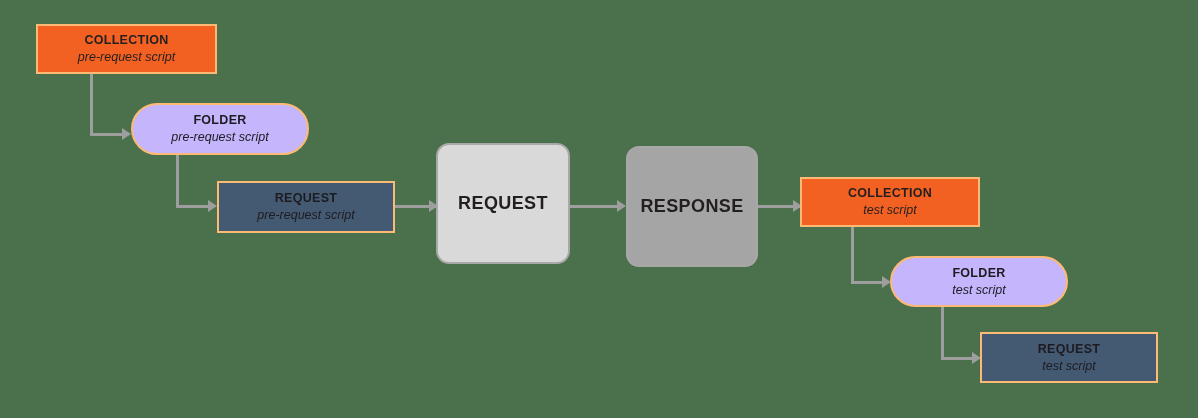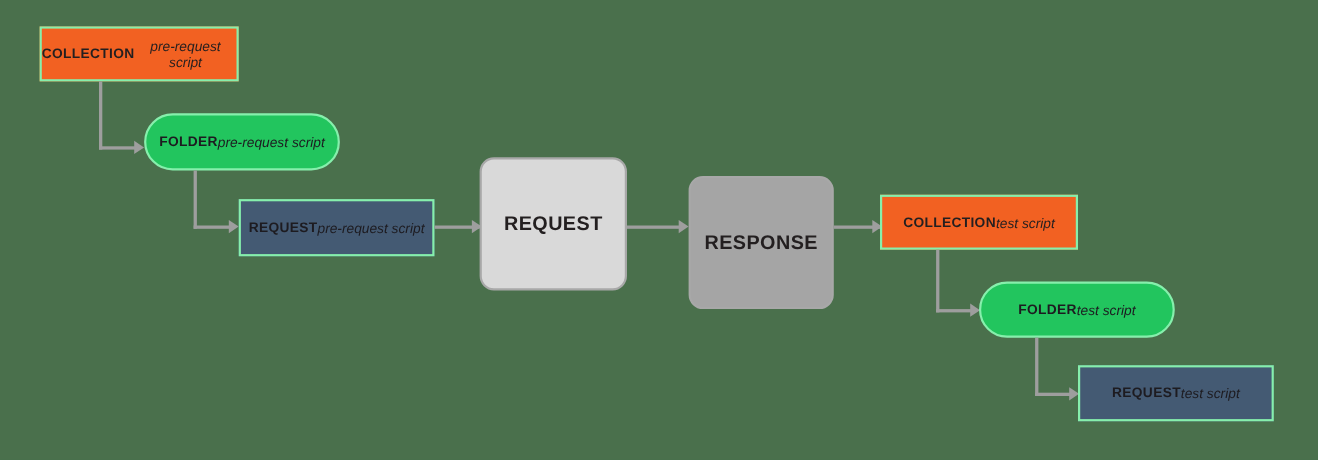--- a/index.html
+++ b/index.html
@@ -16,44 +16,44 @@
   #canvas {
     position: relative;
     width: 1198px;
     height: 418px;
   }
 
   
   .node {
     position: absolute;
     box-sizing: border-box;
-    border: 2px solid #86efac;
+    border: 2px solid #fdba74;
     display: flex;
-    flex-direction: row;
+    flex-direction: column;
     align-items: center;
     justify-content: center;
     text-align: center;
     line-height: 1.18;
     color: #231f20;
   }
   .node .title {
     font-weight: bold;
     font-size: 12.5px;
     letter-spacing: 0.3px;
   }
   .node .subtitle {
     font-style: italic;
     font-weight: normal;
     font-size: 12.5px;
     margin-top: 2px;
   }
 
   
   .collection { background: #f26122; }
-  .folder     { background: #22c55e; border-radius: 26px; }
+  .folder     { background: #c4b5fd; border-radius: 26px; }
   .request    { background: #445a73; }
 
   .folder .title, .folder .subtitle,
   .request .title, .request .subtitle {
     color: #1d1b20;
   }
 
   
   .stage {
     position: absolute;
@@ -119,21 +119,21 @@
   <div class="conn h" style="left:395px; top:205px; width:41px;"></div>
   <div class="arrowhead" style="left:429px; top:200px;"></div>
 
   <div class="stage stage-request" style="left:436px; top:143px; width:134px; height:121px;">
     <span>REQUEST</span>
   </div>
 
   <div class="conn h" style="left:570px; top:205px; width:52px;"></div>
   <div class="arrowhead" style="left:617px; top:200px;"></div>
 
-  <div class="stage stage-response" style="left:626px; top:160px; width:132px; height:121px;">
+  <div class="stage stage-response" style="left:626px; top:146px; width:132px; height:121px;">
     <span>RESPONSE</span>
   </div>
 
   <div class="conn h" style="left:758px; top:205px; width:44px;"></div>
   <div class="arrowhead" style="left:793px; top:200px;"></div>
 
   <div class="node collection" style="left:800px; top:177px; width:180px; height:50px;">
     <span class="title">COLLECTION</span>
     <span class="subtitle">test script</span>
   </div>

